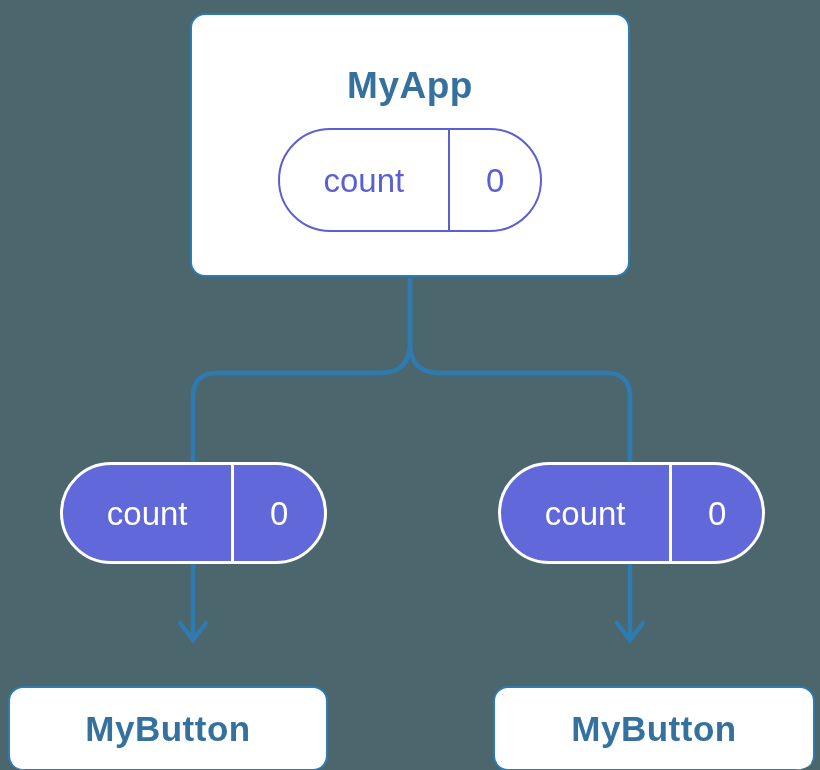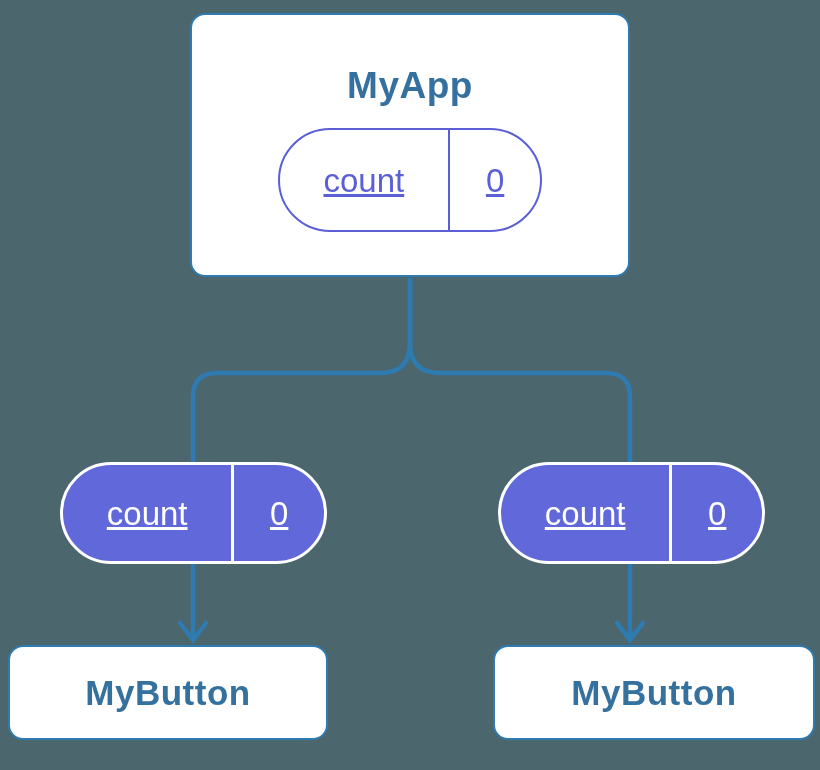--- a/index.html
+++ b/index.html
@@ -50,21 +50,20 @@
   }
   .node-root .node-title {
     margin-top: 52px;
   }
   .pill {
     box-sizing: border-box;
     display: flex;
     align-items: stretch;
     border-radius: 60px;
     overflow: hidden;
-    text-decoration: underline;
   }
   .pill-cell {
     display: flex;
     align-items: center;
     justify-content: center;
     font-size: 33px;
     line-height: 1;
   }
   .pill-cell.name { width: 64.5%; }
   .pill-cell.value { flex: 1; }
@@ -83,21 +82,22 @@
     height: 102px;
     border: 3px solid #ffffff;
     background: #6168D9;
     color: #ffffff;
   }
   .pill-prop .pill-divider { background: #ffffff; width: 3px; }
   .pill-prop-left  { left: 60px;  top: 462px; }
   .pill-prop-right { left: 498px; top: 462px; }
   .node-child {
     width: 320px;
-    height: 95px;
+    height: 85px;
+    margin-top: 41px;
   }
   .node-child .node-title { font-size: 35px; }
   .node-child-left  { left: 8px;   top: 645px; }
   .node-child-right { left: 493px; top: 645px; width: 322px; }
 </style>
 </head>
 <body>
 
 <div class="canvas">
 

